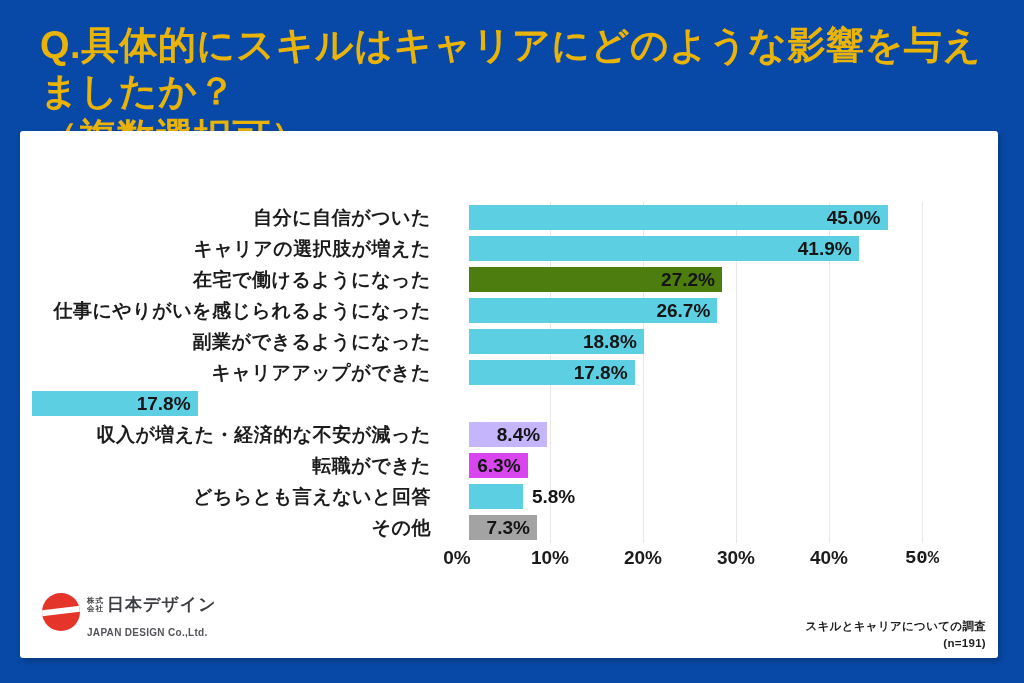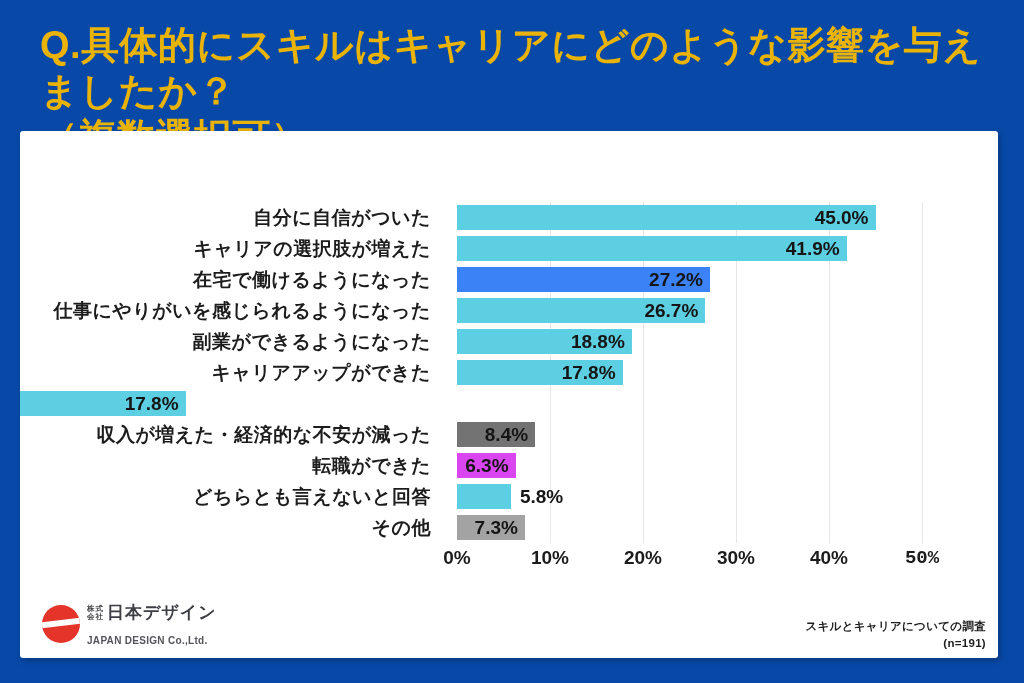--- a/index.html
+++ b/index.html
@@ -34,43 +34,43 @@
   .row{
     position:relative;height:31px;display:flex;align-items:center;
   }
   .row-label{
     width:437px;box-sizing:border-box;padding-right:26px;
     text-align:right;font-size:19px;font-weight:bold;color:#1c1c1c;
     white-space:nowrap;letter-spacing:0.5px;
   }
   .bar-area{
     position:relative;width:465px;height:100%;
-    display:flex;align-items:center;
+    display:flex;align-items:center;margin-left:12px;
   }
   .bar{
     position:relative;height:25px;background:#5ccfe2;
   }
   .val{
     position:absolute;right:7px;top:50%;transform:translateY(-50%);
     font-size:19px;font-weight:bold;color:#151515;white-space:nowrap;
   }
   .bar.outside .val{
     right:auto;left:calc(100% + 9px);
   }
   .axis{
     position:absolute;left:437px;top:416px;width:465px;height:26px;
   }
   .tick{
     position:absolute;top:0;transform:translateX(-50%);
     font-size:19px;font-weight:bold;color:#1c1c1c;white-space:nowrap;
   }
   
   .logo{
-    position:absolute;left:22px;bottom:12px;
-    display:flex;align-items:center;gap:7px;
+    position:absolute;left:22px;bottom:20px;
+    display:flex;align-items:flex-start;gap:7px;
   }
   .logo-mark{
     position:relative;width:38px;height:38px;border-radius:50%;
     background:#e5352b;overflow:hidden;flex:0 0 auto;
   }
   .logo-mark .band{
     position:absolute;left:-4px;right:-4px;top:15px;height:6px;
     background:#ffffff;transform:rotate(-7deg);
   }
   .logo-text .l1{display:flex;align-items:center;gap:3px;}
@@ -124,21 +124,21 @@
     <div class="bar-area">
       <div class="bar" style="width: 83.8%; background: rgb(92, 207, 226);">
         <span class="val">41.9%</span>
       </div>
     </div>
   </div>
 
   <div class="row">
     <div class="row-label">在宅で働けるようになった</div>
     <div class="bar-area">
-      <div class="bar" style="width: 54.4%; background: #3b82f6;">
+      <div class="bar" style="width: 54.4%; background: #4d7c0f;">
         <span class="val">27.2%</span>
       </div>
     </div>
   </div>
 
   <div class="row">
     <div class="row-label">仕事にやりがいを感じられるようになった</div>
     <div class="bar-area">
       <div class="bar" style="width: 53.4%; background: rgb(92, 207, 226);">
         <span class="val">26.7%</span>
@@ -168,21 +168,21 @@
     <div class="bar-area">
       <div class="bar" style="width: 35.6%; background: rgb(92, 207, 226);">
         <span class="val">17.8%</span>
       </div>
     </div>
   </div>
 
   <div class="row">
     <div class="row-label">収入が増えた・経済的な不安が減った</div>
     <div class="bar-area">
-      <div class="bar" style="width: 16.8%; background: #737373;">
+      <div class="bar" style="width: 16.8%; background: #c4b5fd;">
         <span class="val">8.4%</span>
       </div>
     </div>
   </div>
 
   <div class="row">
     <div class="row-label">転職ができた</div>
     <div class="bar-area">
       <div class="bar" style="width: 12.6%; background: #d946ef;">
         <span class="val">6.3%</span>

